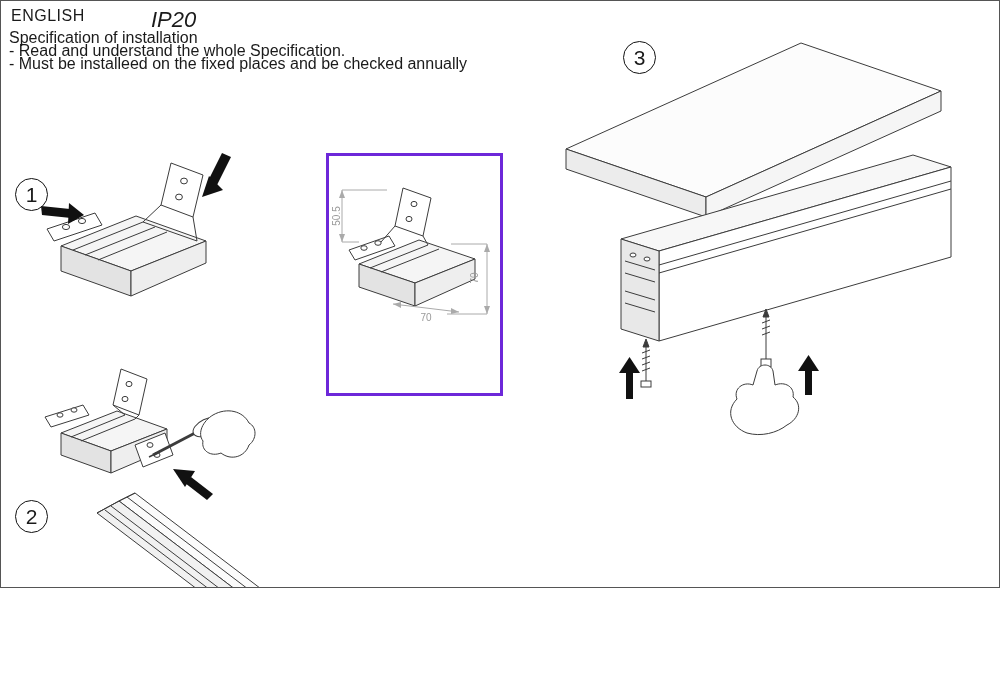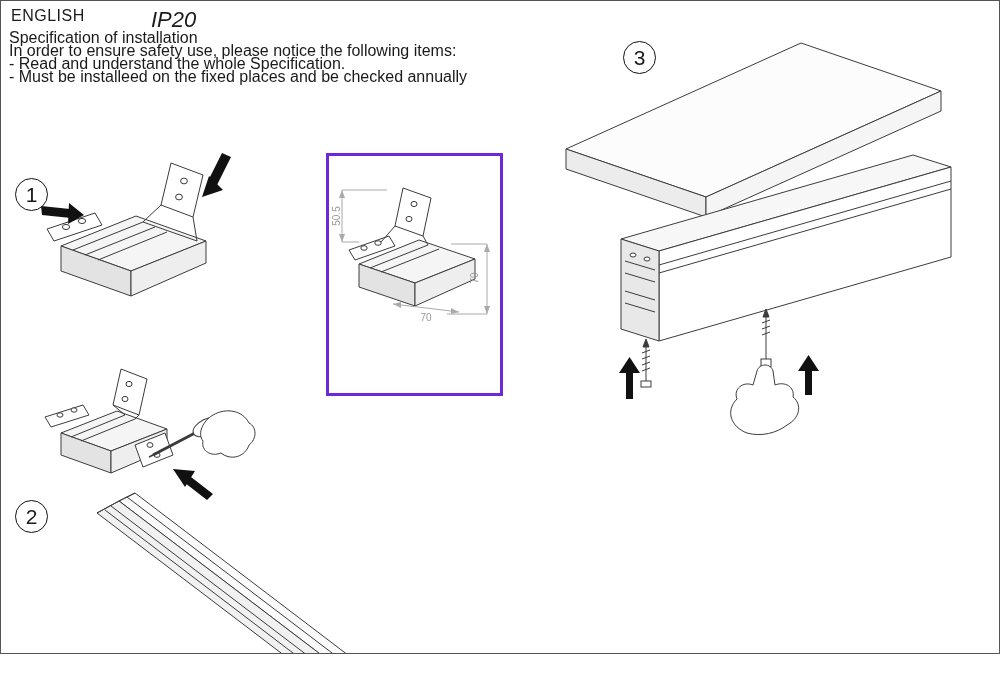--- a/index.html
+++ b/index.html
@@ -1,18 +1,18 @@
 <!DOCTYPE html>
 <html><head>
 <meta charset="utf-8">
 <style>
   * { margin:0; padding:0; box-sizing:border-box; }
   html,body { background:#fff; }
   .page {
-    position:relative; width:1000px; height:654px; background:#fff;
+    position:relative; width:1000px; height:588px; background:#fff;
     border:1px solid #555; overflow:hidden;
     font-family:"Liberation Sans", sans-serif; color:#1a1a1a;
   }
   .hdr-lang { position:absolute; left:10px; top:6px; font-size:16px; letter-spacing:.5px; }
   .hdr-ip   { position:absolute; left:150px; top:6px; font-size:22px;font-style:italic; }
   .spec { position:absolute; left:8px; top:30px; width:540px; font-size:16px; line-height:13px; }
   .spec div { white-space:nowrap; }
   .badge {
     position:absolute; width:33px; height:33px; border:1.5px solid #111; border-radius:50%;
     display:flex; align-items:center; justify-content:center; font-size:21px; background:#fff;
@@ -35,21 +35,20 @@
 </head>
 <body>
 
 <div class="page">
 
   <div class="hdr-lang">ENGLISH</div>
   <div class="hdr-ip">IP20</div>
 
   <div class="spec">
     <div>Specification of installation</div>
-    <div>In order to ensure safety use, please notice the following items:</div>
     <div>- Read and understand the whole Specification.</div>
     <div>- Must be installeed on the fixed places and be checked annually</div>
   </div>
 
   <div class="badge" id="badge1">
     <span>1</span>
   </div>
   <div class="badge" id="badge2">
     <span>2</span>
   </div>

